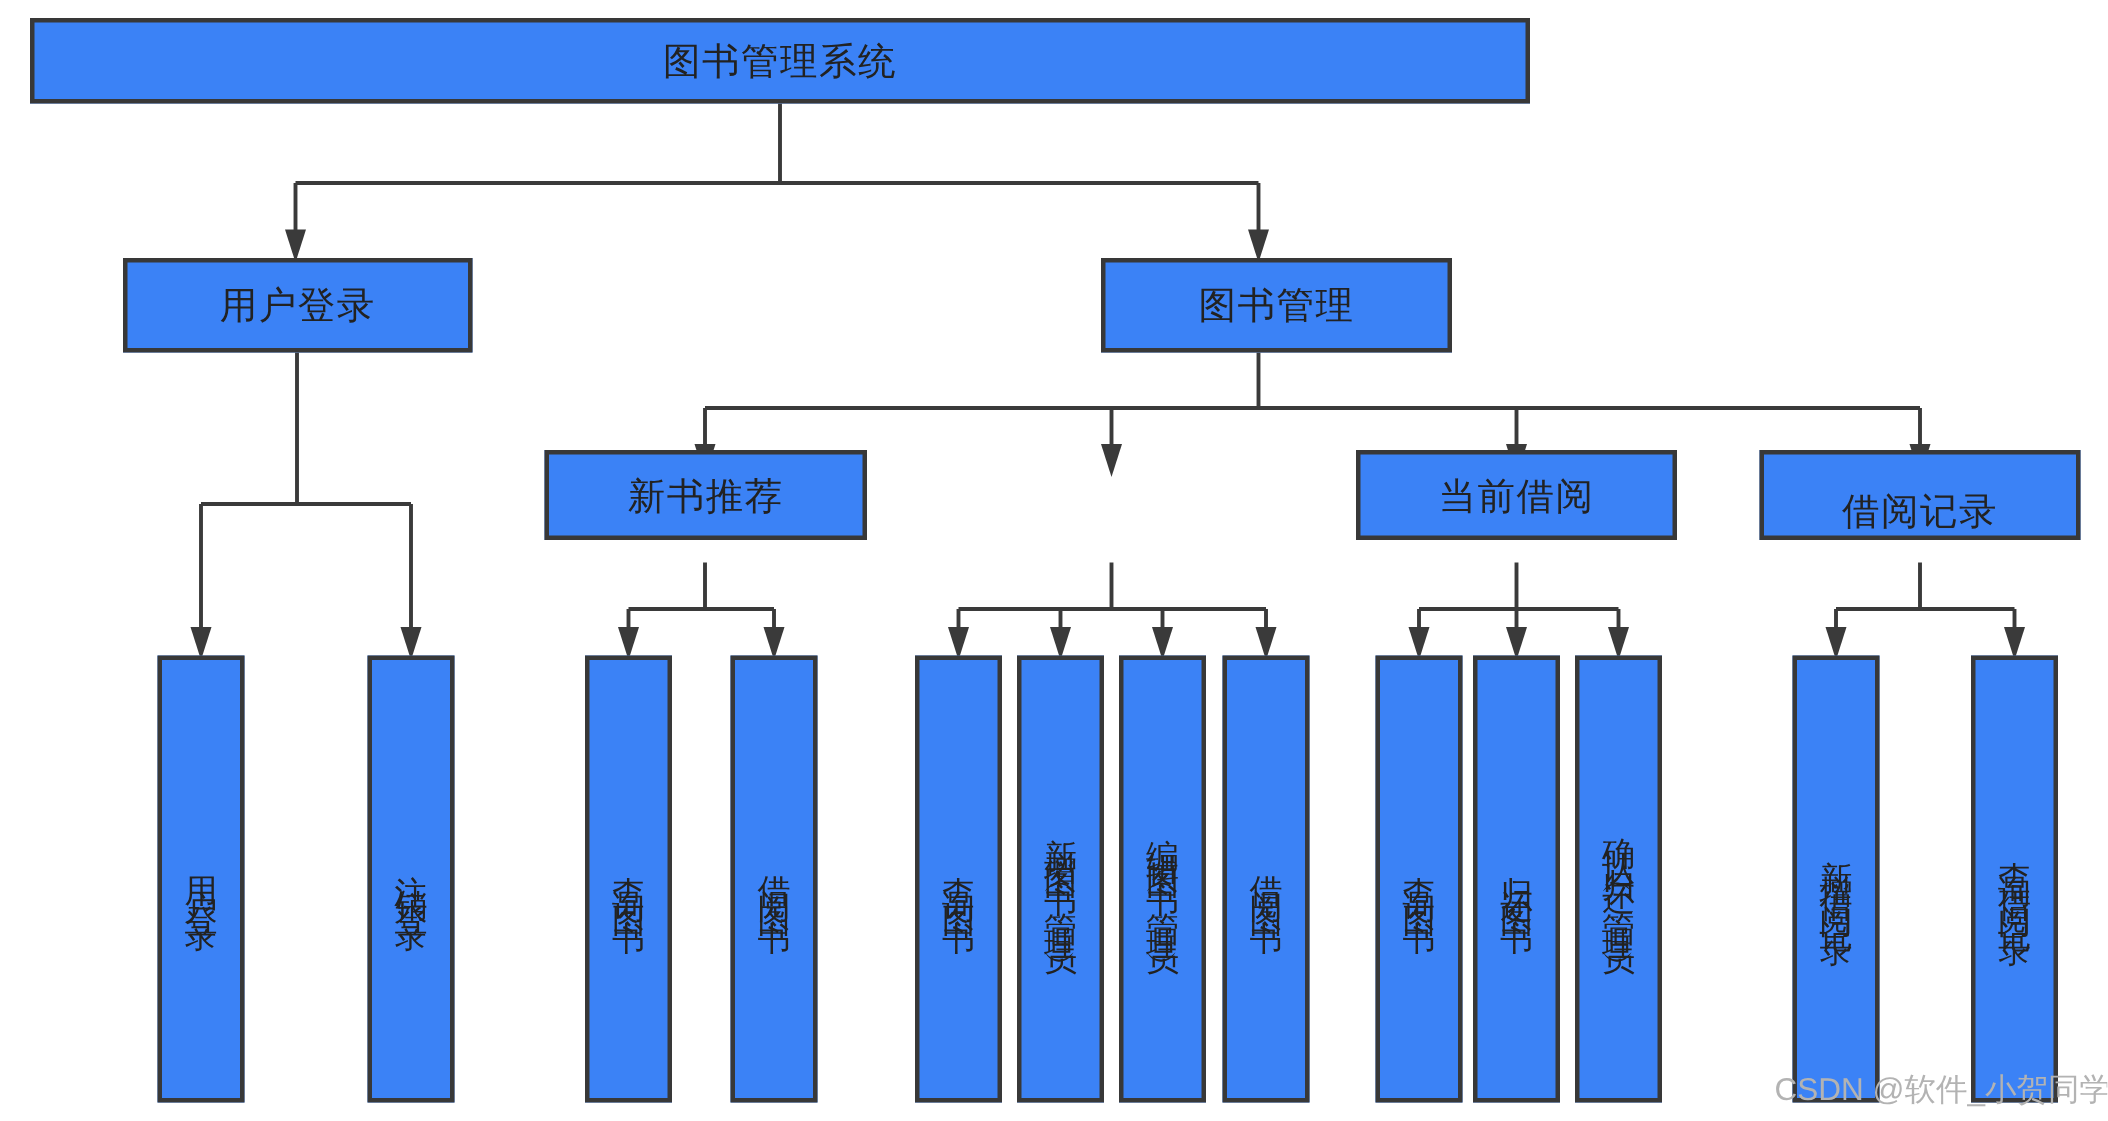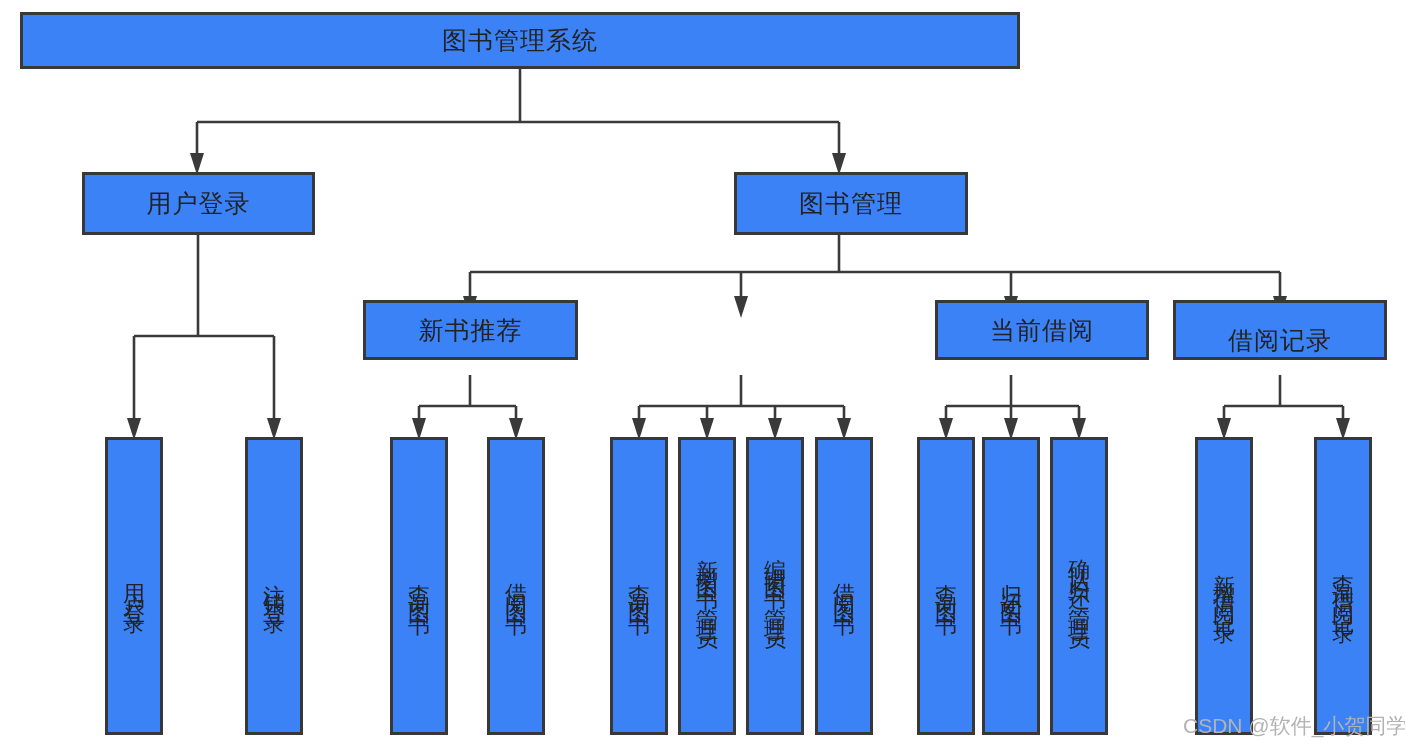--- a/index.html
+++ b/index.html
@@ -42,21 +42,21 @@
     text-orientation: mixed;
     font-size: 22px;
     letter-spacing: 10px;
     color: #222222;
     max-height: 288px;
   }
   #b-user-login   { left: 82px;  width: 233px; }
   #b-book-mgmt    { left: 734px; width: 234px; }
   #b-new-rec      { left: 363px; width: 215px; }
   #b-book-borrow  { left: 634px; width: 214px; }
-  #b-cur-borrow   { left: 904px; width: 214px; margin-left: 31px; }
+  #b-cur-borrow   { left: 904px; width: 214px; }
   #b-borrow-rec   { left: 1173px; width: 214px; align-items: flex-end; }
   #l-1  { left: 105px; }  #l-2  { left: 245px; }
   #l-3  { left: 390px; }  #l-4  { left: 487px; }
   #l-5  { left: 610px; }  #l-6  { left: 678px; }
   #l-7  { left: 746px; }  #l-8  { left: 815px; }
   #l-9  { left: 917px; }  #l-10 { left: 982px; } #l-11 { left: 1050px; }
   #l-12 { left: 1195px; } #l-13 { left: 1314px; }
   .watermark {
     position: absolute;
     left: 1183px;

